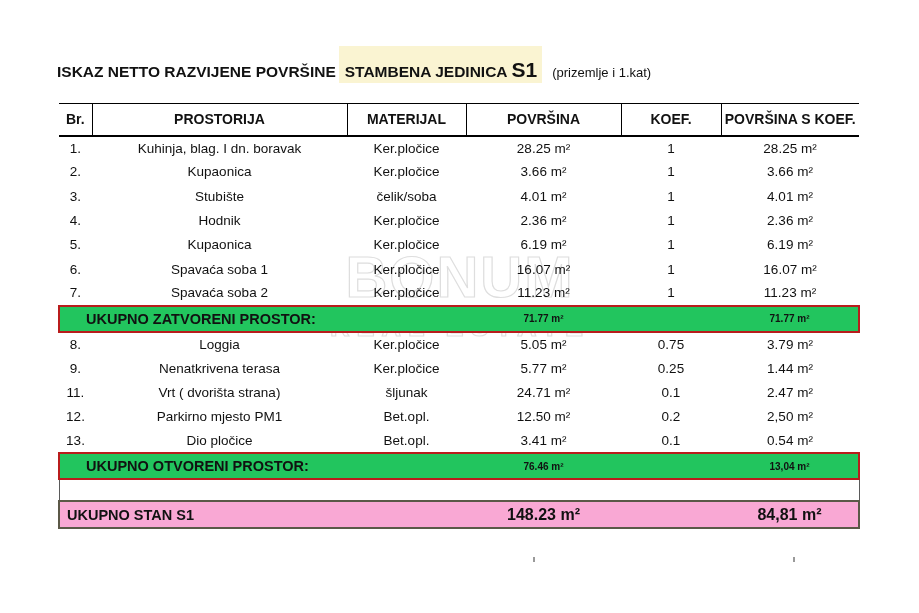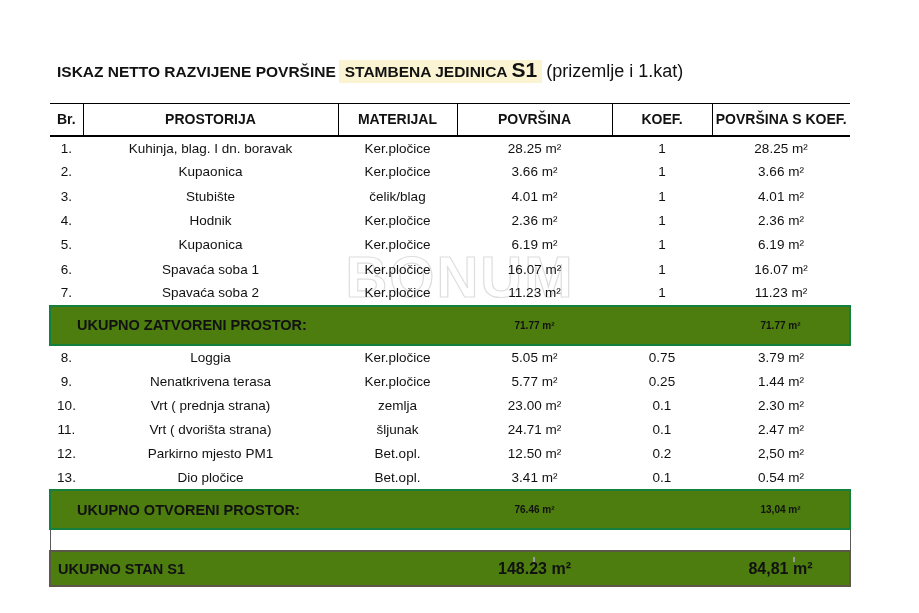--- a/index.html
+++ b/index.html
@@ -1,50 +1,50 @@
 <!DOCTYPE html>
 <html><head>
 <meta charset="utf-8">
 <style>
   * { margin: 0; padding: 0; box-sizing: border-box; }
   html, body { width: 919px; height: 613px; background: #ffffff; overflow: hidden; }
   body { position: relative; font-family: "Liberation Sans", sans-serif; color: #111; }
 
   
   .title { position: absolute; left: 57px; top: 58px; white-space: nowrap; font-size: 15.5px; font-weight: bold; }
-  .title .hl { background: #faf4d2; padding: 3px 5px 3px 6px; font-weight: 600; margin-left: 3px; }
+  .title .hl { background: #faf4d2; padding: 17px 5px 3px 6px; font-weight: 600; margin-left: 3px; }
   .title .hl .s1 { font-size: 21px; font-weight: bold; margin-left: 4px; }
-  .title .suffix { font-weight: normal; font-size: 18px; margin-left: 4px; }
+  .title .suffix { font-weight: normal; font-size: 13px; margin-left: 10px; }
 
   
   .watermark { position: absolute; left: 310px; top: 248px; width: 300px; text-align: center; z-index: 0;
                color: transparent; -webkit-text-stroke: 1.2px #dedede; user-select: none; }
   .wm1 { font-size: 58px; font-weight: bold; letter-spacing: 2px; line-height: 1.0; }
   .wm2 { font-size: 27px; font-weight: bold; letter-spacing: 7px; margin-top: 6px; }
 
   
-  table { position: absolute; left: 49px; top: 103px; width: 800px; border-collapse: collapse;
+  table { position: absolute; left: 58px; top: 103px; width: 800px; border-collapse: collapse;
           table-layout: fixed; z-index: 1; background: transparent; }
   col.c-br { width: 33px; } col.c-room { width: 255px; } col.c-mat { width: 119px; }
   col.c-area { width: 155px; } col.c-koef { width: 100px; } col.c-areak { width: 138px; }
 
   thead th { font-size: 14px; font-weight: bold; text-align: center; height: 32px; vertical-align: middle;
              border-top: 1px solid #000; border-bottom: 2px solid #000; }
   thead th + th { border-left: 1.5px solid #000; }
 
   tbody tr.data-row { height: 24.3px; }
   tbody td { font-size: 13.5px; text-align: center; vertical-align: middle; }
 
-  tr.summary { background: #4d7c0f; border: 2px solid #15803d; height: 39px; }
+  tr.summary { background: #22c55e; border: 2px solid #b91c1c; height: 26px; }
   tr.summary td { font-weight: bold; font-size: 10px; }
   tr.summary td.lbl { text-align: left; padding-left: 26px; font-size: 14.5px; }
 
   tr.spacer { border: 1.5px solid #5a5a5a; height: 22px; background: #ffffff; }
 
-  tr.grand { background: #4d7c0f; border: 2px solid #5b5847; height: 35px; }
+  tr.grand { background: #f9a8d4; border: 2px solid #5b5847; height: 27px; }
   tr.grand td { font-weight: bold; font-size: 16px; }
   tr.grand td.lbl { text-align: left; padding-left: 7px; font-size: 14.5px; }
 
   .tick { position: absolute; width: 1.5px; height: 5px; background: #9a9a9a; z-index: 1; }
   .tick-1 { left: 533px; top: 557px; }
   .tick-2 { left: 793px; top: 557px; }
 </style>
 </head>
 <body>
 
@@ -89,21 +89,21 @@
       <td>2.</td>
       <td>Kupaonica</td>
       <td>Ker.pločice</td>
       <td>3.66 m²</td>
       <td>1</td>
       <td>3.66 m²</td>
     </tr>
     <tr class="data-row">
       <td>3.</td>
       <td>Stubište</td>
-      <td>čelik/blag</td>
+      <td>čelik/soba</td>
       <td>4.01 m²</td>
       <td>1</td>
       <td>4.01 m²</td>
     </tr>
     <tr class="data-row">
       <td>4.</td>
       <td>Hodnik</td>
       <td>Ker.pločice</td>
       <td>2.36 m²</td>
       <td>1</td>
@@ -149,28 +149,20 @@
       <td>0.75</td>
       <td>3.79 m²</td>
     </tr>
     <tr class="data-row">
       <td>9.</td>
       <td>Nenatkrivena terasa</td>
       <td>Ker.pločice</td>
       <td>5.77 m²</td>
       <td>0.25</td>
       <td>1.44 m²</td>
-    </tr>
-    <tr class="data-row">
-      <td>10.</td>
-      <td>Vrt ( prednja strana)</td>
-      <td>zemlja</td>
-      <td>23.00 m²</td>
-      <td>0.1</td>
-      <td>2.30 m²</td>
     </tr>
     <tr class="data-row">
       <td>11.</td>
       <td>Vrt ( dvorišta strana)</td>
       <td>šljunak</td>
       <td>24.71 m²</td>
       <td>0.1</td>
       <td>2.47 m²</td>
     </tr>
     <tr class="data-row">

